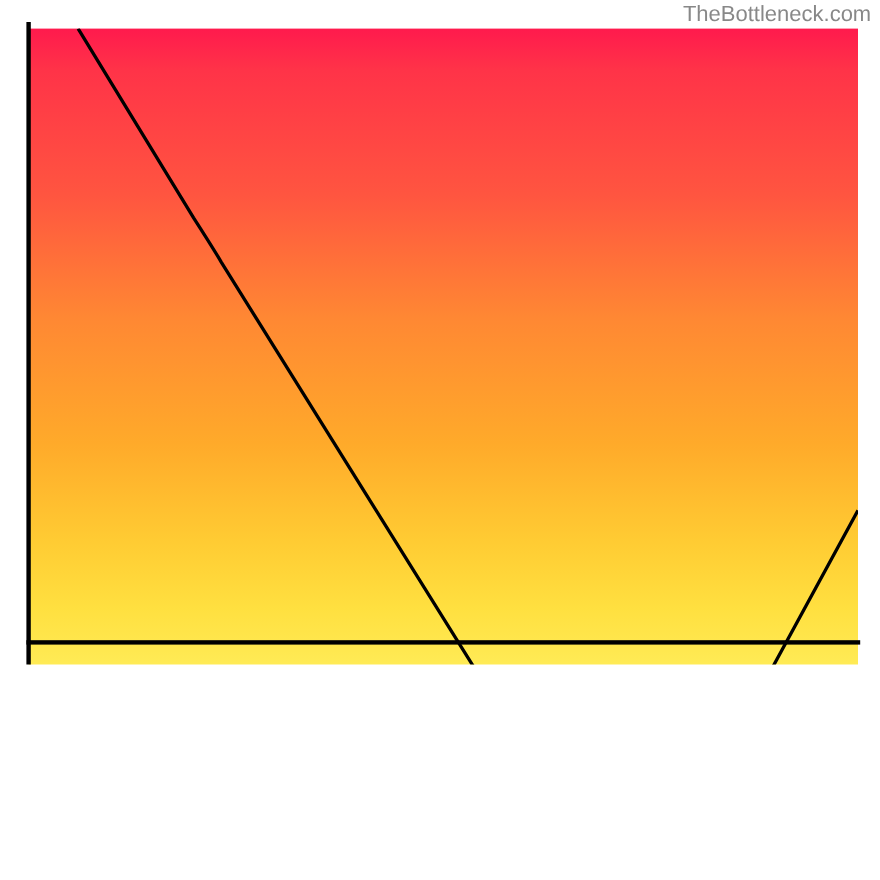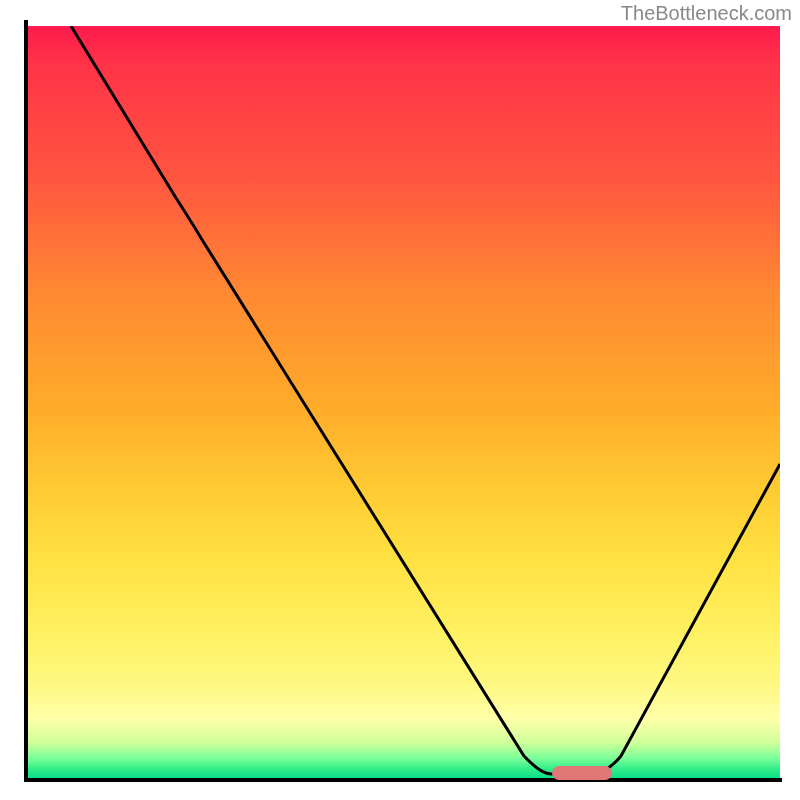--- a/index.html
+++ b/index.html
@@ -3,21 +3,21 @@
 <meta charset="utf-8">
 <style>
   body {
     margin: 0;
     padding: 0;
     background: #ffffff;
     font-family: Arial, sans-serif;
   }
   .container {
     width: 800px;
-    height: 800px;
+    height: 604px;
     position: relative;
   }
   .watermark {
     position: absolute;
     top: 2px;
     right: 8px;
     color: #888888;
     font-size: 20px;
     font-weight: normal;
     z-index: 10;

